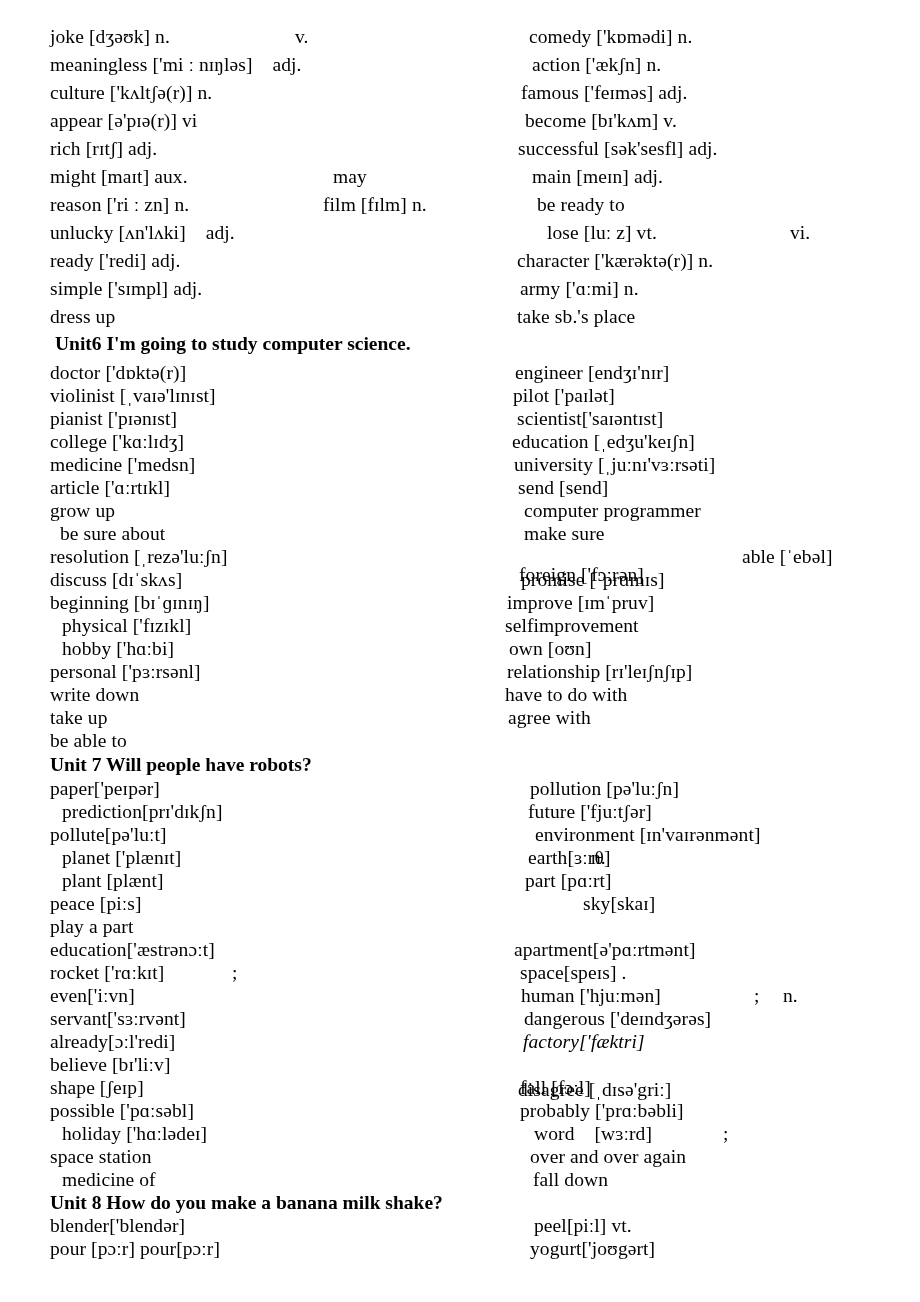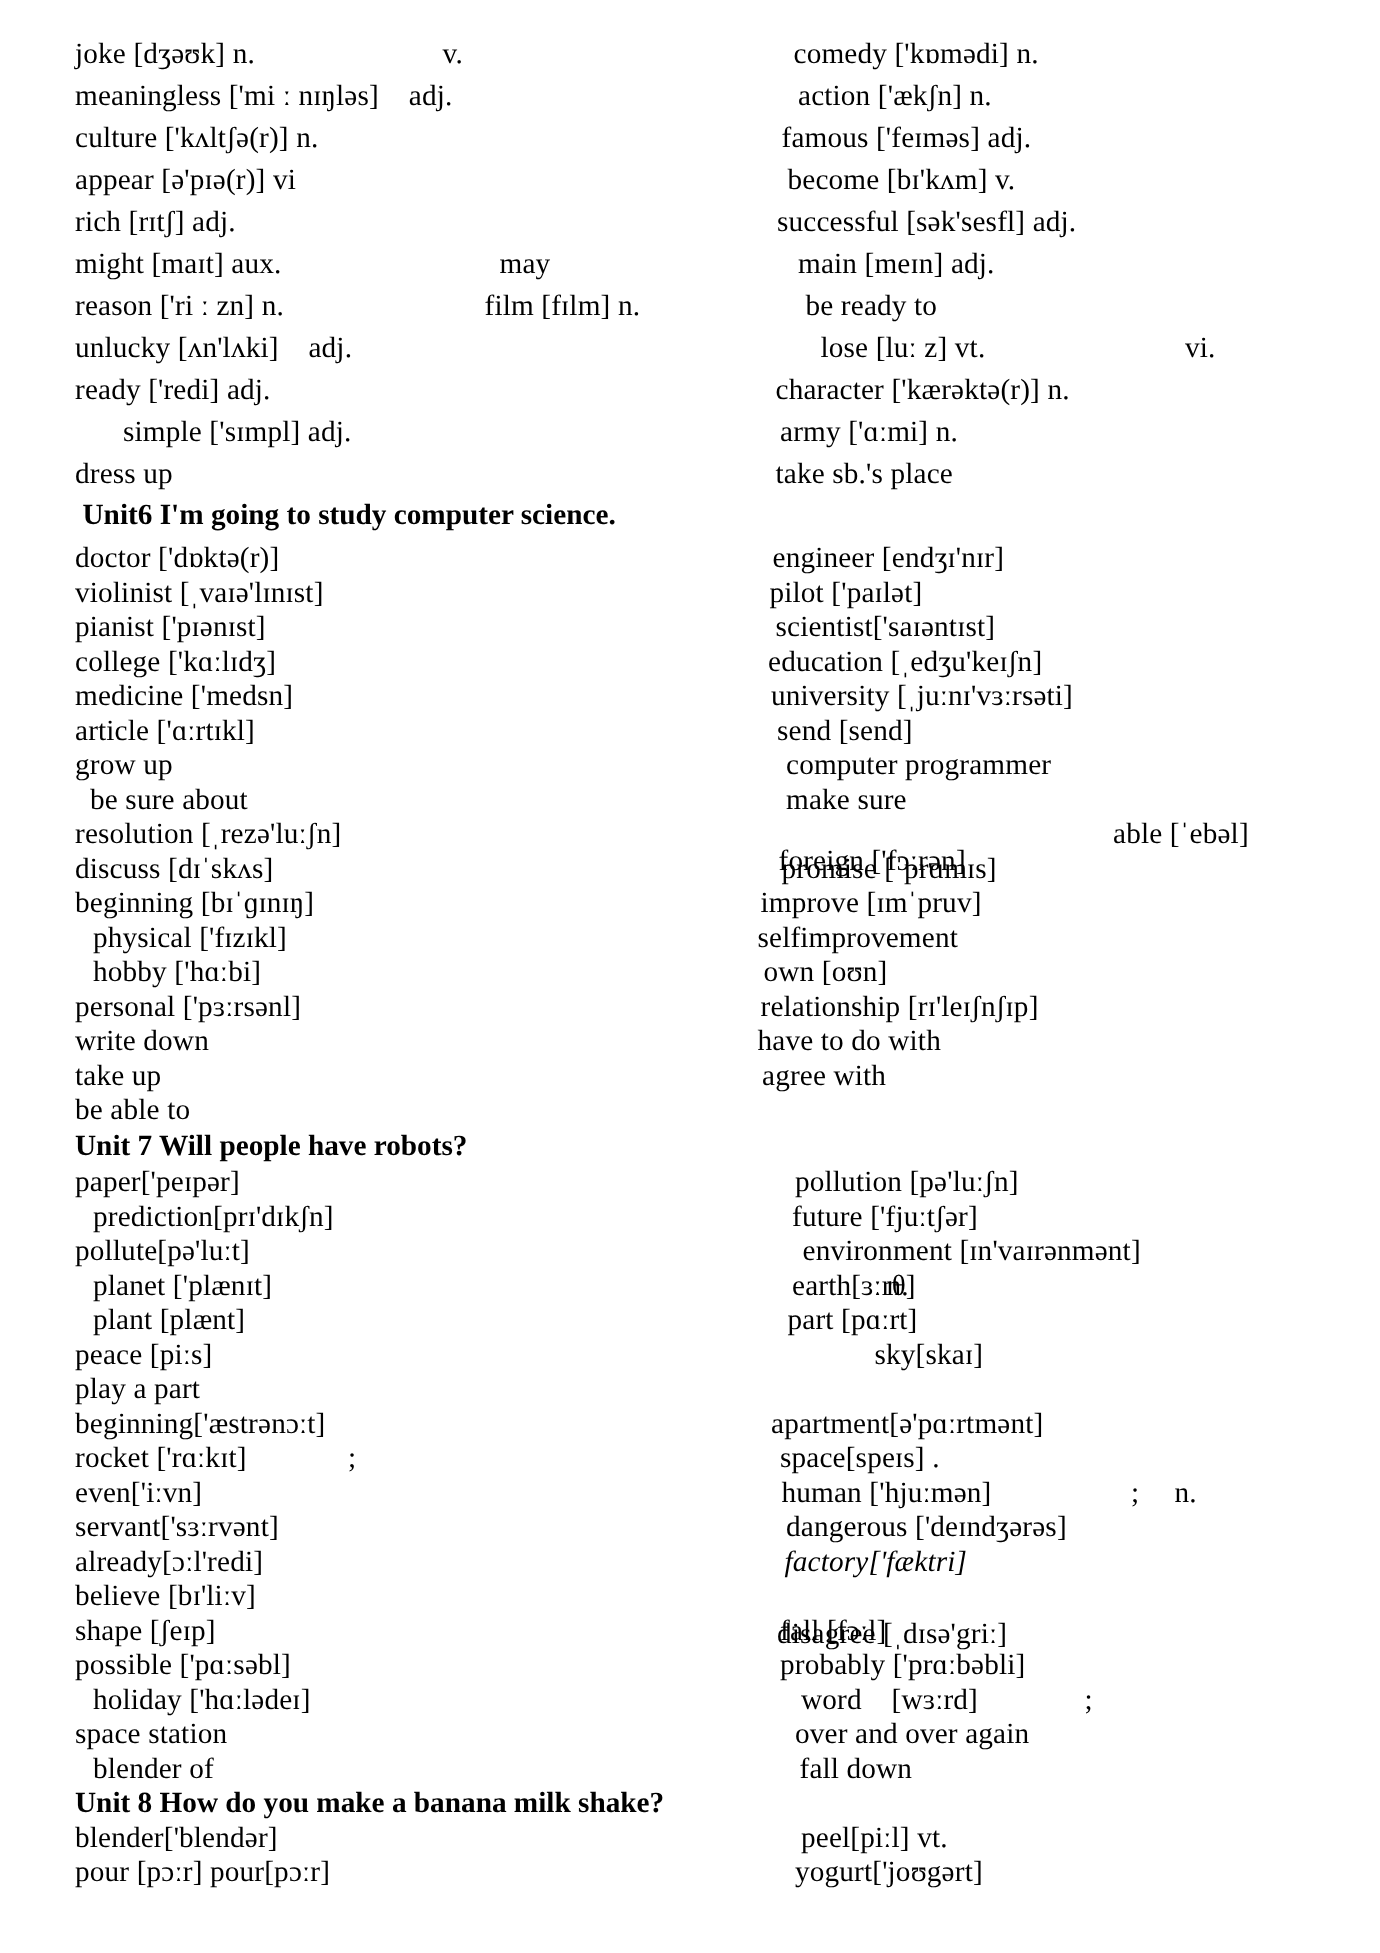--- a/index.html
+++ b/index.html
@@ -38,21 +38,21 @@
   <div id="content">
       <div class="line" style="left: 50px; top: 27px;">joke [dʒəʊk] n.</div>
       <div class="line" style="left: 50px; top: 55px;">meaningless ['mi ː nɪŋləs]    adj.</div>
       <div class="line" style="left: 50px; top: 83px;">culture ['kʌltʃə(r)] n.</div>
       <div class="line" style="left: 50px; top: 111px;">appear [ə'pɪə(r)] vi</div>
       <div class="line" style="left: 50px; top: 139px;">rich [rɪtʃ] adj.</div>
       <div class="line" style="left: 50px; top: 167px;">might [maɪt] aux.</div>
       <div class="line" style="left: 50px; top: 195px;">reason ['ri ː zn] n.</div>
       <div class="line" style="left: 50px; top: 223px;">unlucky [ʌn'lʌki]    adj.</div>
       <div class="line" style="left: 50px; top: 251px;">ready ['redi] adj.</div>
-      <div class="line" style="left: 50px; top: 279px; margin-left: 32px;">simple ['sɪmpl] adj.</div>
+      <div class="line" style="left: 50px; top: 279px;">simple ['sɪmpl] adj.</div>
       <div class="line" style="left: 50px; top: 307px;">dress up</div>
       <div class="line" style="left: 50px; top: 363px;">doctor ['dɒktə(r)]</div>
       <div class="line" style="left: 50px; top: 386px;">violinist [ˌvaɪə'lɪnɪst]</div>
       <div class="line" style="left: 50px; top: 409px;">pianist ['pɪənɪst]</div>
       <div class="line" style="left: 50px; top: 432px;">college ['kɑːlɪdʒ]</div>
       <div class="line" style="left: 50px; top: 455px;">medicine ['medsn]</div>
       <div class="line" style="left: 50px; top: 478px;">article ['ɑːrtɪkl]</div>
       <div class="line" style="left: 50px; top: 501px;">grow up</div>
       <div class="line" style="left: 60px; top: 524px;">be sure about</div>
       <div class="line" style="left: 50px; top: 547px;">resolution [ˌrezə'luːʃn]</div>
@@ -64,31 +64,31 @@
       <div class="line" style="left: 50px; top: 685px;">write down</div>
       <div class="line" style="left: 50px; top: 708px;">take up</div>
       <div class="line" style="left: 50px; top: 731px;">be able to</div>
       <div class="line" style="left: 50px; top: 779px;">paper['peɪpər]</div>
       <div class="line" style="left: 62px; top: 802px;">prediction[prɪ'dɪkʃn]</div>
       <div class="line" style="left: 50px; top: 825px;">pollute[pə'luːt]</div>
       <div class="line" style="left: 62px; top: 848px;">planet ['plænɪt]</div>
       <div class="line" style="left: 62px; top: 871px;">plant [plænt]</div>
       <div class="line" style="left: 50px; top: 894px;">peace [piːs]</div>
       <div class="line" style="left: 50px; top: 917px;">play a part</div>
-      <div class="line" style="left: 50px; top: 940px;">beginning['æstrənɔːt]</div>
+      <div class="line" style="left: 50px; top: 940px;">education['æstrənɔːt]</div>
       <div class="line" style="left: 50px; top: 963px;">rocket ['rɑːkɪt]</div>
       <div class="line" style="left: 50px; top: 986px;">even['iːvn]</div>
       <div class="line" style="left: 50px; top: 1009px;">servant['sɜːrvənt]</div>
       <div class="line" style="left: 50px; top: 1032px;">already[ɔːl'redi]</div>
       <div class="line" style="left: 50px; top: 1055px;">believe [bɪ'liːv]</div>
       <div class="line" style="left: 50px; top: 1078px;">shape [ʃeɪp]</div>
       <div class="line" style="left: 50px; top: 1101px;">possible ['pɑːsəbl]</div>
       <div class="line" style="left: 62px; top: 1124px;">holiday ['hɑːlədeɪ]</div>
       <div class="line" style="left: 50px; top: 1147px;">space station</div>
-      <div class="line" style="left: 62px; top: 1170px;">blender of</div>
+      <div class="line" style="left: 62px; top: 1170px;">medicine of</div>
       <div class="line" style="left: 50px; top: 1216px;">blender['blendər]</div>
       <div class="line" style="left: 50px; top: 1239px;">pour [pɔːr] pour[pɔːr]</div>
       <div class="line" style="left: 295px; top: 27px;">v.</div>
       <div class="line" style="left: 333px; top: 167px;">may</div>
       <div class="line" style="left: 323px; top: 195px;">film [fɪlm] n.</div>
       <div class="line" style="left: 529px; top: 27px;">comedy ['kɒmədi] n.</div>
       <div class="line" style="left: 532px; top: 55px;">action ['ækʃn] n.</div>
       <div class="line" style="left: 521px; top: 83px;">famous ['feɪməs] adj.</div>
       <div class="line" style="left: 525px; top: 111px;">become [bɪ'kʌm] v.</div>
       <div class="line" style="left: 518px; top: 139px;">successful [sək'sesfl] adj.</div>

